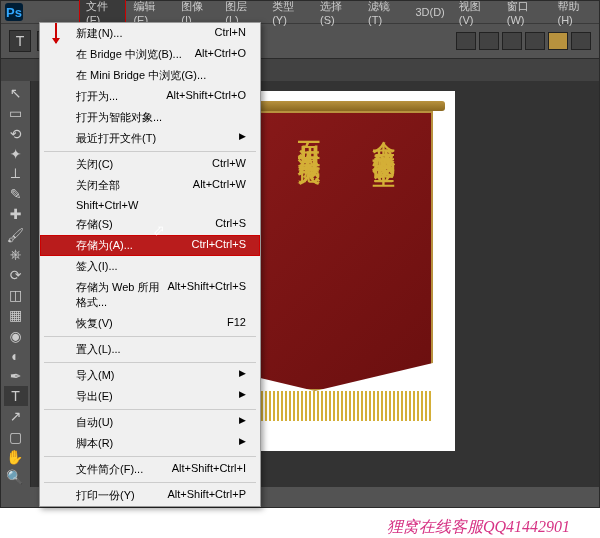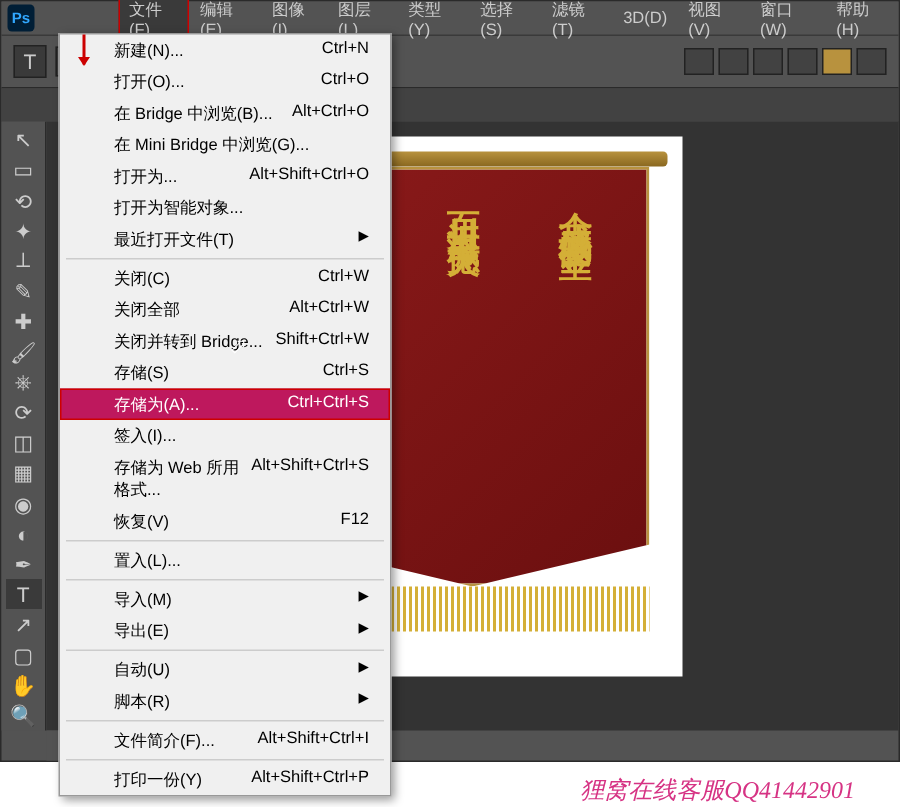--- a/index.html
+++ b/index.html
@@ -1,19 +1,19 @@
 <!DOCTYPE html>
 <html><head>
 <meta charset="utf-8">
 <style>
 * { margin: 0; padding: 0; box-sizing: border-box; font-family: "Microsoft YaHei", sans-serif; }
 body { width: 600px; height: 538px; background: #fff; overflow: hidden; position: relative; }
 .app-frame { width: 600px; height: 508px; background: #535353; position: relative; border: 1px solid #2a2a2a; }
 .menubar { height: 22px; background: #535353; display: flex; align-items: center; padding-left: 30px; font-size: 11px; color: #ccc; }
-.ps-icon { position: absolute; left: 4px; top: 2px; width: 18px; height: 18px; background: #001e36; border-radius: 3px; display: flex; align-items: center; justify-content: center; color: #31a8ff; font-size: 10px; font-weight: bold; }
+.ps-icon { position: absolute; left: 4px; top: 2px; width: 18px; height: 18px; background: #001e36; border-radius: 3px; display: flex; align-items: center; justify-content: center; color: #31a8ff; font-size: 13px; font-weight: bold; }
 .menu-item { padding: 3px 7px; cursor: pointer; }
 .menu-item.active { background: #3a3a3a; border: 1px solid #c00; padding: 2px 6px; margin-left: 48px; }
 .options-bar { height: 36px; background: #535353; border-top: 1px solid #3a3a3a; border-bottom: 1px solid #2a2a2a; display: flex; align-items: center; padding-left: 8px; gap: 6px; font-size: 11px; color: #ccc; }
 .opt-icon { width: 22px; height: 22px; background: #3a3a3a; border: 1px solid #222; display: flex; align-items: center; justify-content: center; font-size: 14px; }
 .opt-select { background: #3a3a3a; border: 1px solid #222; color: #ccc; padding: 1px 4px; font-size: 11px; height: 20px; }
 .tab-bar { height: 22px; background: #424242; display: flex; align-items: center; padding-left: 40px; position: relative; z-index: 0; }
 .doc-tab { background: #535353; color: #ccc; font-size: 10px; padding: 3px 20px 3px 8px; border-top: 1px solid #666; }
 .main-area { display: flex; height: calc(100% - 100px); }
 .toolbox { width: 30px; background: #535353; border-right: 1px solid #2a2a2a; display: flex; flex-direction: column; align-items: center; padding-top: 2px; gap: 0; }
 .tool { width: 24px; height: 22px; display: flex; align-items: center; justify-content: center; color: #ccc; font-size: 14px; cursor: pointer; }
@@ -21,21 +21,21 @@
 .canvas-wrap { flex: 1; background: #333; display: flex; align-items: flex-start; justify-content: center; padding-top: 10px; position: relative; }
 .canvas-doc { width: 280px; height: 360px; background: #fff; position: relative; }
 .banner { position: absolute; left: 10px; top: 10px; width: 260px; height: 340px; }
 .banner-rod { height: 10px; background: linear-gradient(#b8923e, #8a6820); border-radius: 3px; }
 .banner-cloth { margin: 0 12px; height: 280px; background: linear-gradient(135deg, #8b1a1a, #6b0f0f); border: 2px solid #b8923e; position: relative; padding: 10px; display: flex; justify-content: space-around; clip-path: polygon(0 0, 100% 0, 100% 90%, 50% 100%, 0 90%); }
 .banner-col { color: #d4af37; font-size: 22px; writing-mode: vertical-rl; text-orientation: upright; letter-spacing: 4px; font-weight: bold; font-family: "KaiTi", serif; }
 .banner-col.sm { font-size: 14px; letter-spacing: 2px; }
 .fringe { margin: 0 12px; height: 30px; background: repeating-linear-gradient(90deg, #d4af37 0, #d4af37 2px, transparent 2px, transparent 4px); }
 .dropdown { position: absolute; left: 38px; top: 21px; width: 222px; background: #f0f0f0; border: 1px solid #999; box-shadow: 2px 2px 6px rgba(0,0,0,0.4); z-index: 1000; font-size: 11px; }
 .dd-item { display: flex; justify-content: space-between; padding: 3px 14px 3px 36px; cursor: pointer; color: #000; }
-.dd-item.highlighted { background: #be185d; color: #fff; outline: 1px solid #c00; outline-offset: -1px; position: relative; }
+.dd-item.highlighted { background: #b91c1c; color: #fff; outline: 1px solid #c00; outline-offset: -1px; position: relative; }
 .dd-sep { height: 1px; background: #ccc; margin: 2px 4px; }
 .dd-arrow { font-size: 9px; }
 .status-bar { position: absolute; bottom: 0; left: 30px; height: 20px; background: #535353; color: #ccc; font-size: 10px; display: flex; align-items: center; padding-left: 8px; gap: 30px; }
 .watermark { position: absolute; bottom: 0; left: 0; width: 600px; text-align: right; padding-right: 30px; font-size: 16px; color: #d63384; font-style: italic; font-family: "STXingkai", cursive; }
 .cursor-idle { position: absolute; left: 152px; top: 221px; font-size: 14px; color: #fff; z-index: 1001; pointer-events: none; }
 .red-arrow { position: absolute; left: 54px; top: 22px; width: 2px; height: 20px; background: #c00; z-index: 1002; }
 .red-arrow::after { content: ''; position: absolute; bottom: -5px; left: -3px; border: 4px solid transparent; border-top: 6px solid #c00; }
 .opt-icons-right { display: flex; gap: 3px; margin-left: auto; margin-right: 8px; }
 .opt-btn { width: 20px; height: 18px; background: #424242; border: 1px solid #222; }
 .opt-btn.gold { background: #b8923e; }
@@ -123,24 +123,20 @@
     <span>文档:445.6K/1.24M</span>
     <span>▸</span>
   </div>
 
   <div class="dropdown" id="file-dropdown">
       <div class="dd-item">
         <span>新建(N)...</span>
         <span>Ctrl+N</span>
       </div>
       <div class="dd-item">
-        <span>打开(O)...</span>
-        <span>Ctrl+O</span>
-      </div>
-      <div class="dd-item">
         <span>在 Bridge 中浏览(B)...</span>
         <span>Alt+Ctrl+O</span>
       </div>
       <div class="dd-item">
         <span>在 Mini Bridge 中浏览(G)...</span>
         <span></span>
       </div>
       <div class="dd-item">
         <span>打开为...</span>
         <span>Alt+Shift+Ctrl+O</span>
@@ -156,21 +152,20 @@
       <div class="dd-sep"></div>
       <div class="dd-item">
         <span>关闭(C)</span>
         <span>Ctrl+W</span>
       </div>
       <div class="dd-item">
         <span>关闭全部</span>
         <span>Alt+Ctrl+W</span>
       </div>
       <div class="dd-item">
-        <span>关闭并转到 Bridge...</span>
         <span>Shift+Ctrl+W</span>
       </div>
       <div class="dd-item">
         <span>存储(S)</span>
         <span>Ctrl+S</span>
       </div>
       <div class="dd-item highlighted">
         <span>存储为(A)...</span>
         <span>Ctrl+Ctrl+S</span>
       </div>

